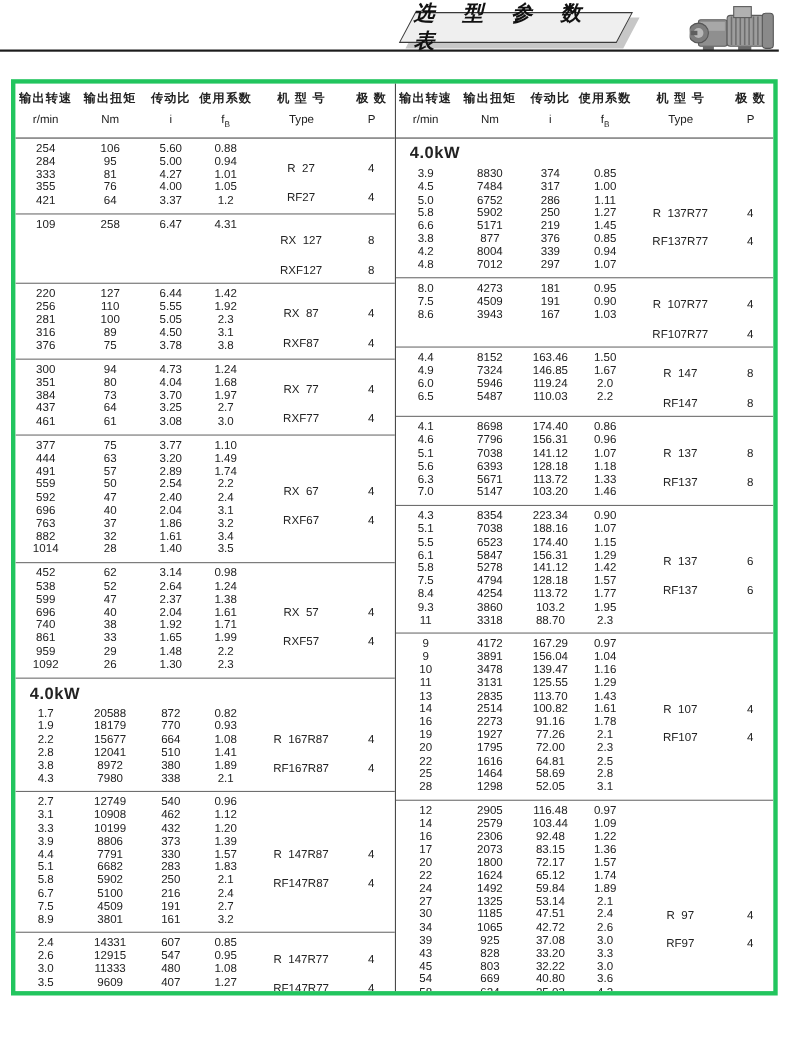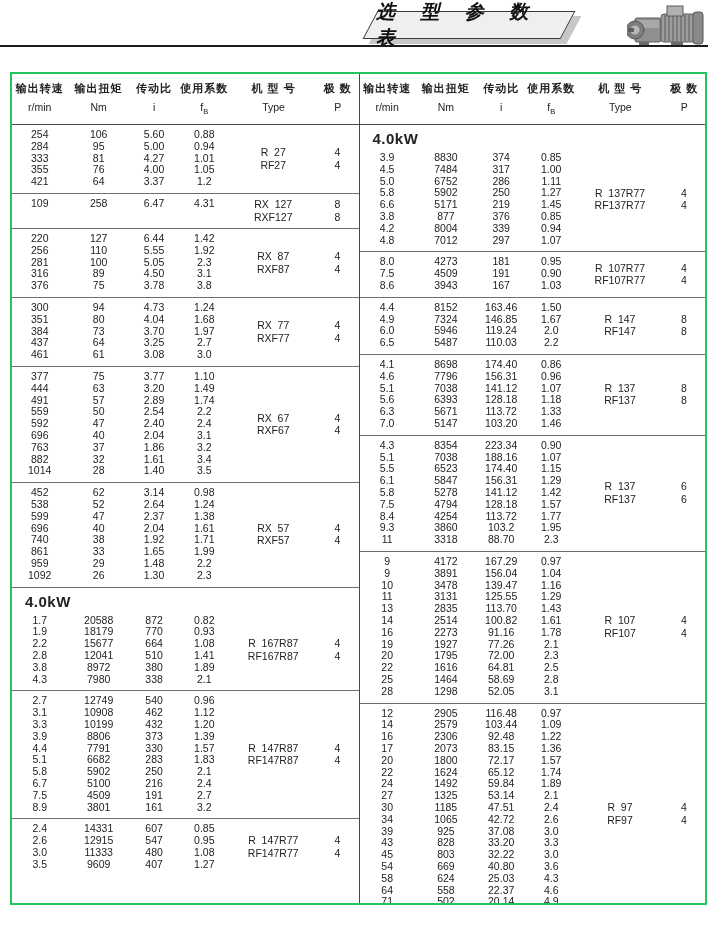--- a/index.html
+++ b/index.html
@@ -16,39 +16,39 @@
     background:#c7c7c7; transform:skewX(-28deg); }
   .banner-box { position:absolute; left:0; top:0; width:100%; height:100%;
     background:#efefef; border:1px solid #3a3a3a; transform:skewX(-28deg); }
   .banner-text { position:absolute; inset:0; display:flex; align-items:center; justify-content:center;
     font-size:19px; font-weight:bold; font-style:italic; letter-spacing:7px; color:#111;
     padding-left:6px;font-family:Liberation Mono, monospace; }
   .motor-photo { position:absolute; left:627px; top:2px; width:82px; height:48px; }
   
   .param-table {
     position:absolute; left:10px; top:72px; width:697px; height:833px;
-    border:2px solid #22c55e; display:flex; background:#fff;
+    border:4px solid #22c55e; display:flex; background:#fff;
   }
   .half { width:50%; overflow:hidden; }
   .half.right { border-left:1px solid #4a4a4a; }
   .thead { display:grid; grid-template-columns:16% 18% 14% 15% 25% 12%;
     padding:7px 0 6px 0; border-bottom:1px solid #4a4a4a; }
   .thead .hc { text-align:center; }
   .thead .zh { font-size:11px; font-weight:bold; letter-spacing:1px; line-height:14px; white-space:nowrap; }
   .thead .en { font-size:10.5px; line-height:13px; margin-top:6px; }
   .thead .en sub { font-size:7.5px; }
   .section-title { font-size:15px; font-weight:bold; padding:5px 0 1px 13px; letter-spacing:0.5px; }
   .section-title.mid { border-top:1px solid #6e6e6e; }
   .block { display:flex; padding:4px 0 5px 0; }
   .block + .block { border-top:1px solid #6e6e6e; }
   .rows { width:63%; }
   .drow { display:grid; grid-template-columns:25.4% 28.6% 22.2% 23.8%; }
   .drow span { text-align:center; font-size:10.5px; line-height:11.8px; white-space:nowrap; }
   .typecol { width:37%; display:flex; flex-direction:column; justify-content:center; }
-  .trow { display:flex; }
+  .trow { display:flex;margin-top:14px; }
   .trow .type { flex:0 0 67%; text-align:center; font-size:10.5px; line-height:12.5px; white-space:pre; }
   .trow .pole { flex:0 0 33%; text-align:center; font-size:10.5px; line-height:12.5px; }
 </style>
 </head>
 <body>
 
 <div class="banner-wrap">
   <div class="banner-shadow"></div>
   <div class="banner-box"></div>
   <div class="banner-text">选 型 参 数 表</div>

